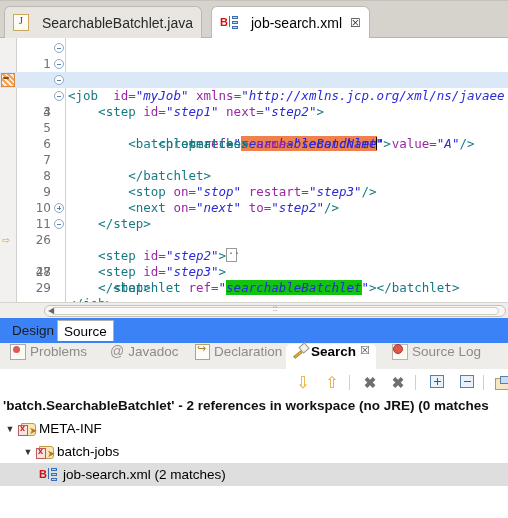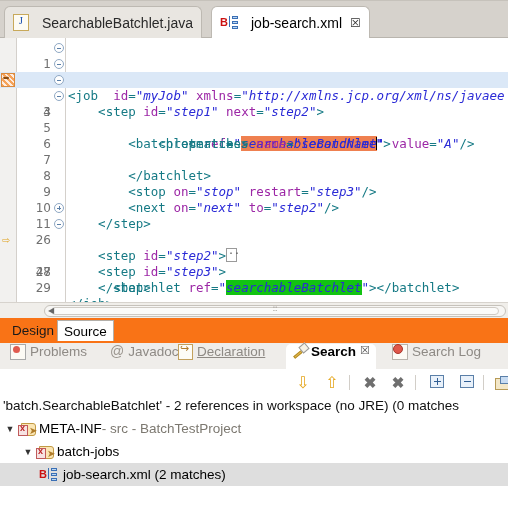--- a/index.html
+++ b/index.html
@@ -182,21 +182,21 @@
     content: "\2236\2236"; position: absolute; left: 50%; top: -4px;
     transform: translateX(-50%); font-size: 9px; color: #9b9790;
   }
   .hscroll-left {
     position: absolute; left: 44px; top: 2px; width: 14px; height: 12px;
     font-size: 8px; color: #666; text-align: center; line-height: 12px;
   }
 
   .dsrow {
     position: absolute; left: 0; top: 318px; width: 508px; height: 36px;
-    background: #f97316; box-sizing: border-box;
+    background: #3b82f6; box-sizing: border-box;
     border-bottom: 6px solid #7f1d1d;
   }
   .dstab {
     position: absolute; top: 2px; height: 21px; padding: 0 6px;
     font-size: 13.5px; line-height: 21px; box-sizing: border-box;
   }
   .dstab.design { left: 6px; color: #1a1a1a; }
   .dstab.source {
     left: 57px; background: #ffffff; border: 1px solid #b3afa9;
     border-bottom: none; color: #000; text-align: right;
@@ -295,21 +295,21 @@
   .menuic::after {
     content: ""; position: absolute; left: 5px; top: 0; width: 9px; height: 6px;
     background: #c8dcf2; border: 1px solid #5a7fa8;
   }
 
   
   .resultbar {
     position: absolute; left: 0; top: 52px; width: 508px; height: 22px;
     background: #ffffff; font-size: 13.5px; color: #111;
     line-height: 22px; padding-left: 3px; box-sizing: border-box;
-    white-space: nowrap; overflow: hidden;
+    white-space: nowrap; overflow: hidden; font-weight: bold;
   }
   .tree {
     position: absolute; left: 0; top: 74px; width: 508px; height: 101px;
     background: #ffffff;
   }
   .trow {
     position: relative; height: 23px; display: flex; align-items: center;
     font-size: 13.5px; white-space: nowrap;
   }
   .trow.selected { background: #dedede; }
@@ -474,32 +474,32 @@
 
     <div class="vtabs">
       <div class="vtab" style="left:4px;">
         <span class="ico-problems"></span>
         <span>Problems</span>
       </div>
       <div class="vtab" style="left:104px;">
         <span class="ico-at">@</span>
         <span>Javadoc</span>
       </div>
-      <div class="vtab" style="left:172px;text-decoration:underline;">
+      <div class="vtab" style="left:189px;">
         <span class="ico-decl"></span>
         <span>Declaration</span>
       </div>
       <div class="vtab active" style="left:286px;">
         <span class="ico-search"></span>
         <span>Search</span>
         <span class="vclose">☒</span>
       </div>
       <div class="vtab" style="left:386px;">
         <span class="ico-errlog"></span>
-        <span>Search Log</span>
+        <span>Source Log</span>
       </div>
     </div>
 
     <div class="vtoolbar">
       <div class="tbtn" style="left:293px;">
         <div class="arr">⇩</div>
       </div>
       <div class="tbtn" style="left:322px;">
         <div class="arr">⇧</div>
       </div>
@@ -527,21 +527,20 @@
 
     <div class="tree">
 
       <div class="trow tindent-1">
         <span class="twist">▼</span>
         <span class="ico-folder">
           <span class="badge"></span>
             <span class="arr2">➤</span>
         </span>
         <span>META-INF</span>
-        <span class="tlabel-muted"> - src - BatchTestProject</span>
       </div>
 
       <div class="trow tindent-2">
         <span class="twist">▼</span>
         <span class="ico-folder">
           <span class="badge"></span>
             <span class="arr2">➤</span>
         </span>
         <span>batch-jobs</span>
       </div>

